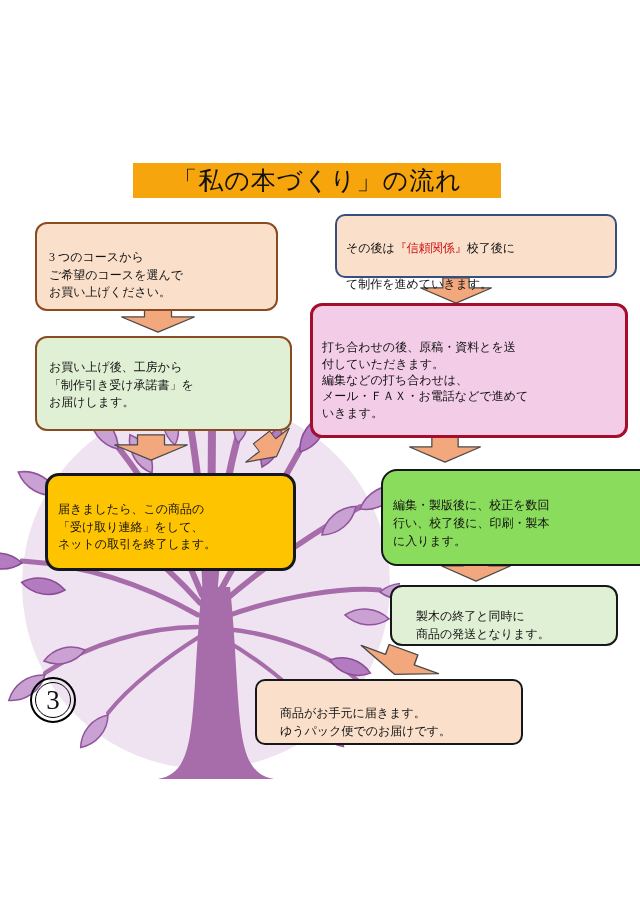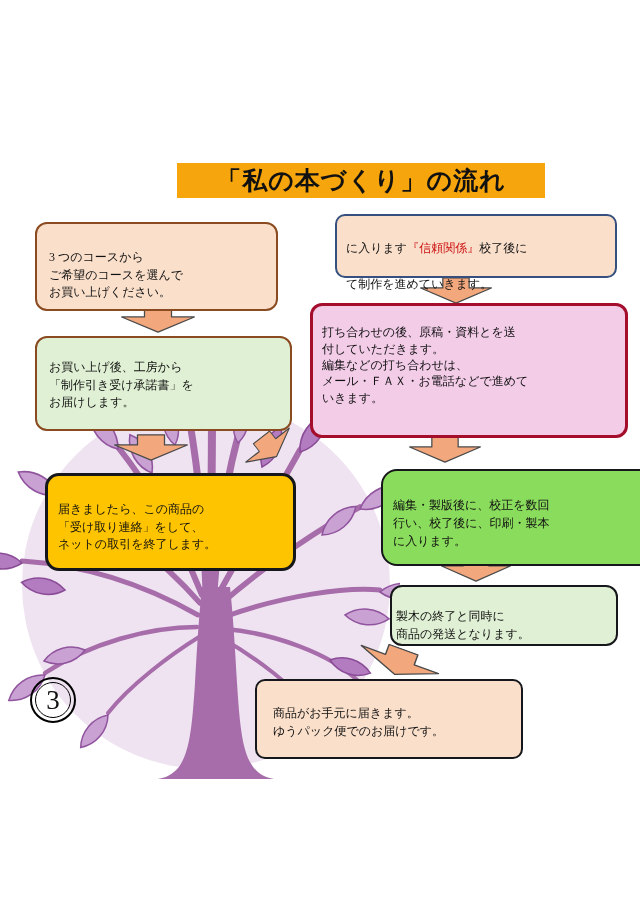--- a/index.html
+++ b/index.html
@@ -6,43 +6,43 @@
   #canvas{
     position:relative;width:640px;height:905px;background:#ffffff;overflow:hidden;
     font-family:"Liberation Serif","DejaVu Serif",serif;color:#111;
   }
   .abs{position:absolute;}
   
   .title-banner{
     left:133px;top:163px;width:368px;height:35px;
     background:var(--title-bg,#F7A50C);
     display:flex;align-items:center;justify-content:center;
-    font-size:25px;font-weight:bold;letter-spacing:1px;z-index:3;margin-left:44px;
+    font-size:25px;font-weight:normal;letter-spacing:1px;z-index:3;
   }
   
   .fbox{
     border-radius:12px;box-sizing:border-box;z-index:3;
     font-size:12px;line-height:1.45;white-space:pre-line;
   }
   .fbox .txt{white-space:pre-line;}
   .box-l1{left:35px;top:222px;width:243px;height:89px;padding:8px 12px;
     background:var(--peach-fill,#FADFCB);border:2.5px solid var(--brown-border,#8A4B20);}
   .box-l2{left:35px;top:336px;width:257px;height:95px;padding:4px 12px;
     background:var(--green-light-fill,#E0F0D4);border:2.5px solid var(--brown-border,#8A4B20);}
   .box-l3{left:45px;top:473px;width:251px;height:98px;padding:8px 10px;border-radius:14px;
     background:var(--yellow-fill,#FFC400);border:3px solid var(--dark-border,#15171B);}
   .box-r1{left:335px;top:214px;width:282px;height:64px;padding:5px 9px;border-radius:10px;line-height:1.5;
     background:var(--peach-fill,#FADFCB);border:2.5px solid var(--navy-border,#35507E);}
-  .box-r2{left:310px;top:303px;width:318px;height:135px;padding:2px 9px;line-height:1.36;
+  .box-r2{left:310px;top:303px;width:318px;height:135px;padding:17px 9px;line-height:1.36;
     background:var(--pink-fill,#F3CCE8);border:3px solid var(--crimson-border,#A50D2D);}
   .box-r3{left:335px;top:469px;width:286px;height:97px;padding:7px 10px;border-radius:16px;line-height:1.5;
     background:var(--green-bright-fill,#8ADC5C);border:2.5px solid var(--dark-border,#15171B);margin-left:46px;}
-  .box-r4{left:390px;top:585px;width:228px;height:61px;padding:4px 4px;line-height:1.45;
+  .box-r4{left:390px;top:585px;width:228px;height:61px;padding:4px 24px;line-height:1.45;
     background:var(--green-light-fill,#E0F0D4);border:2.5px solid var(--dark-border,#15171B);}
-  .box-r5{left:255px;top:679px;width:268px;height:80px;padding:5px 16px;border-radius:10px;line-height:1.5;
+  .box-r5{left:255px;top:679px;width:268px;height:66px;padding:5px 23px;border-radius:10px;line-height:1.5;
     background:var(--peach-fill,#FADFCB);border:2.5px solid var(--dark-border,#15171B);}
   .hl-red{color:var(--highlight-red,#CC1111);font-family:Liberation Serif, serif;}
   
   .arrow{z-index:2;}
   .arrow polygon{fill:var(--arrow-fill,#F2A77C);stroke:#4a4a4a;stroke-width:1.5;stroke-linejoin:round;}
   .ar1{left:120px;top:306px;width:76px;height:27px;}
   .ar2{left:113px;top:434px;width:76px;height:27px;}
   .ar3{left:419px;top:277px;width:74px;height:27px;}
   .ar4{left:408px;top:436px;width:74px;height:27px;}
   .ar5{left:440px;top:555px;width:72px;height:27px;}
@@ -128,21 +128,21 @@
 「制作引き受け承諾書」を
 お届けします。</span>
   </div>
   <div class="abs fbox box-l3">
     <span class="txt">届きましたら、この商品の
 「受け取り連絡」をして、
 ネットの取引を終了します。</span>
   </div>
 
   <div class="abs fbox box-r1">
-    <span>に入ります</span><span class="hl-red">『信頼関係』</span><span>校了後に</span><br>
+    <span>その後は</span><span class="hl-red">『信頼関係』</span><span>校了後に</span><br>
     <span>て制作を進めていきます。</span>
   </div>
   <div class="abs fbox box-r2">
     <span class="txt">打ち合わせの後、原稿・資料とを送
 付していただきます。
 編集などの打ち合わせは、
 メール・ＦＡＸ・お電話などで進めて
 いきます。</span>
   </div>
   <div class="abs fbox box-r3">

